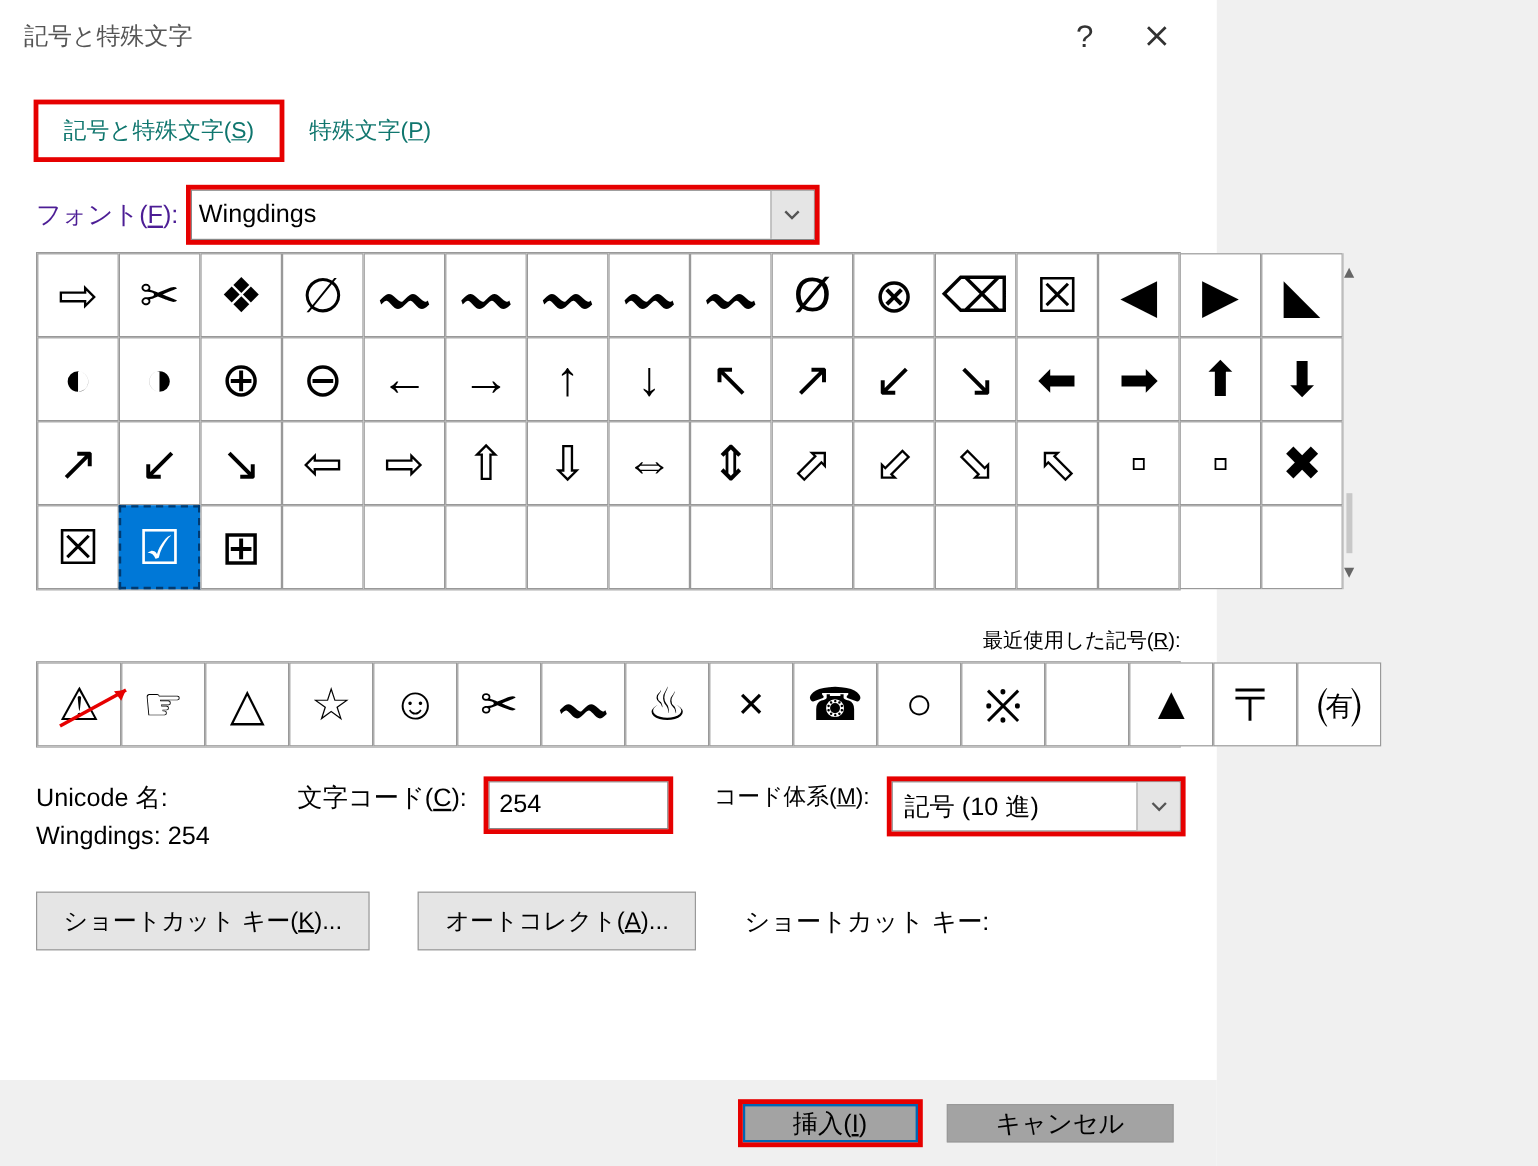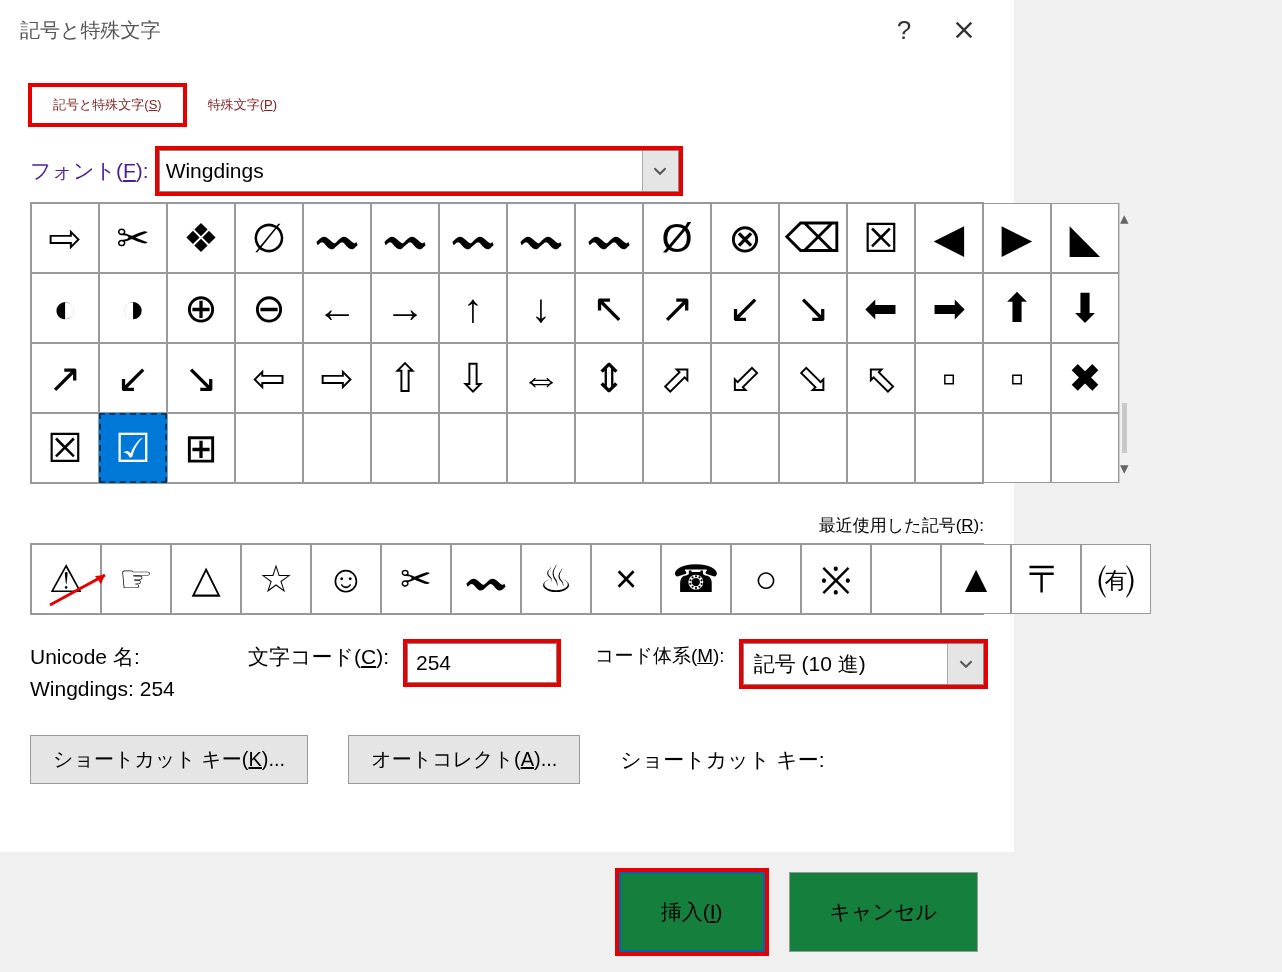--- a/index.html
+++ b/index.html
@@ -43,22 +43,22 @@
 
   .body { padding: 0 30px 20px 30px; flex:1; position: relative; }
 
   .tabs {
     display: flex;
     margin-top: 25px;
   }
   .tab {
     padding: 10px 22px;
     border: 1px solid transparent;
-    font-size: 13px;
-    color: #7f1d1d;
+    font-size: 19px;
+    color: #0f766e;
     cursor: pointer;
   }
   .tab.active {
     background: #fff;
     border: 1px solid #bbb;
     border-bottom: 1px solid #fff;
   }
   .tab-hl {
     outline: 4px solid #E60000;
     outline-offset: -2px;
@@ -185,23 +185,23 @@
   .sc-label { font-size:21px; }
 
   .footer {
     padding: 20px 36px;
     background:#f0f0f0;
     display:flex;
     justify-content:flex-end;
     gap: 24px;
   }
   .footer-btn {
-    background:#15803d;
+    background:#a3a3a3;
     border:1px solid #999;
-    padding: 24px 40px;
+    padding: 0 40px;
     font-size:21px;
     cursor:pointer;
   }
   .insert-hl {
     outline:4px solid #E60000;
     border: 2px solid #0066b3;
   }
 
   .arrow-anno {
     position:absolute;

